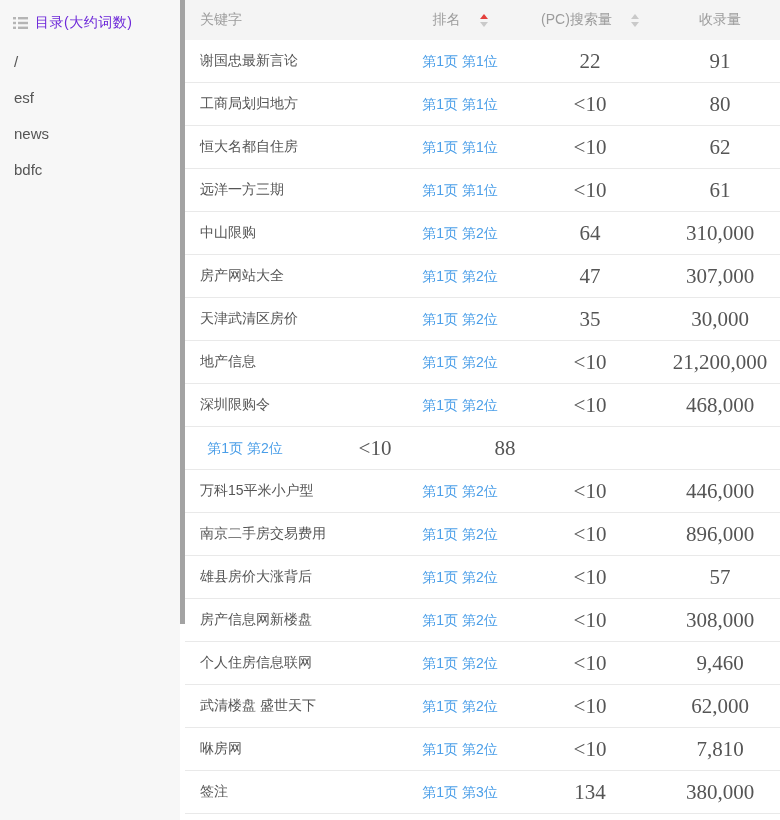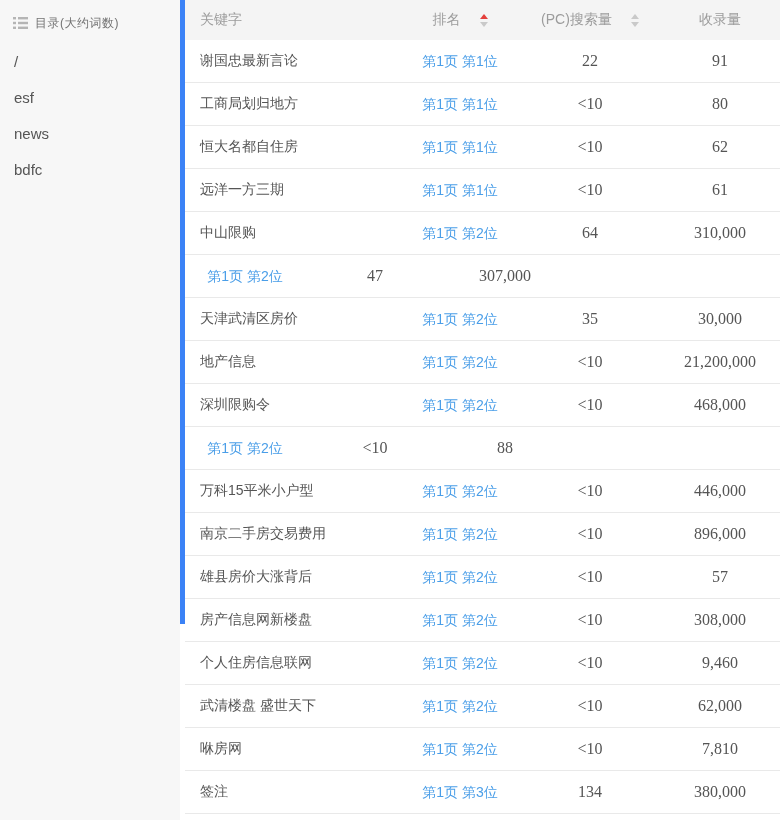--- a/index.html
+++ b/index.html
@@ -5,43 +5,43 @@
   * { margin:0; padding:0; box-sizing:border-box; }
   html,body { width:780px; height:820px; overflow:hidden; background:#fff;
               font-family:"Liberation Sans", sans-serif; }
   .app { position:relative; width:780px; height:820px; }
 
   
   .sidebar { position:absolute; left:0; top:0; width:180px; height:820px;
              background:#f7f7f7; }
   .sidebar-header { display:flex; align-items:center; gap:7px;
                     padding:13px 0 0 13px; height:33px; }
-  .sidebar-title { font-size:12px; color:#737373; letter-spacing:0.5px; }
+  .sidebar-title { font-size:14px; color:#6d28d9; letter-spacing:0.5px; }
   .list-icon { display:inline-block; width:15px; height:12px; flex:0 0 15px; }
   .list-icon svg { display:block; }
   .sidebar-list { list-style:none; margin-top:11px; }
   .side-item { height:36px; line-height:36px; padding-left:14px;
                font-size:15px; color:#555; cursor:pointer; }
 
   
-  .main { position:absolute; left:180px; top:0; width:600px; height:624px; background:#3b82f6; }
+  .main { position:absolute; left:180px; top:0; width:600px; height:624px; background:#a3a3a3; }
   .table-inner { margin-left:5px; }
   .thead { display:flex; align-items:center; height:40px; background:#f4f4f4;
            color:#9c9c9c; font-size:14px; }
   .tr { display:flex; align-items:center; height:43px; border-bottom:1px solid #e9e9e9;
         background:#fff; }
   .td, .th { flex:none; }
   .c-keyword { width:215px; text-align:left; padding-left:15px; }
   .c-rank    { width:120px; text-align:center; }
   .c-search  { width:140px; text-align:center; }
   .c-index   { width:120px; text-align:center; }
   .th.c-rank, .th.c-search { display:flex; align-items:center; justify-content:center; gap:19px; }
   .td-keyword { font-size:14px; color:#555; }
   .rank-link { font-size:14px; color:#4a9ee8; text-decoration:none; cursor:pointer; }
-  .num { font-family:"Liberation Serif", serif; font-size:16px; color:#555; }
+  .num { font-family:"Liberation Serif", serif; font-size:21px; color:#555; }
 
   
   .sort { display:inline-flex; flex-direction:column; gap:3px; cursor:pointer; }
   .arr { width:0; height:0; border-left:4px solid transparent; border-right:4px solid transparent; }
   .arr-up    { border-bottom:5px solid #c9c9c9; }
   .arr-down  { border-top:5px solid #c9c9c9; }
   .arr-up.active   { border-bottom-color:#e4403c; }
 </style>
 </head>
 <body>
@@ -130,20 +130,21 @@
   <div class="tr">
     <div class="td c-keyword td-keyword">中山限购</div>
     <div class="td c-rank">
       <a class="rank-link">第1页 第2位</a>
     </div>
     <div class="td c-search num">64</div>
     <div class="td c-index num">310,000</div>
   </div>
 
   <div class="tr">
+    <div class="td c-keyword td-keyword">房产网站大全</div>
     <div class="td c-rank">
       <a class="rank-link">第1页 第2位</a>
     </div>
     <div class="td c-search num">47</div>
     <div class="td c-index num">307,000</div>
   </div>
 
   <div class="tr">
     <div class="td c-keyword td-keyword">天津武清区房价</div>
     <div class="td c-rank">

